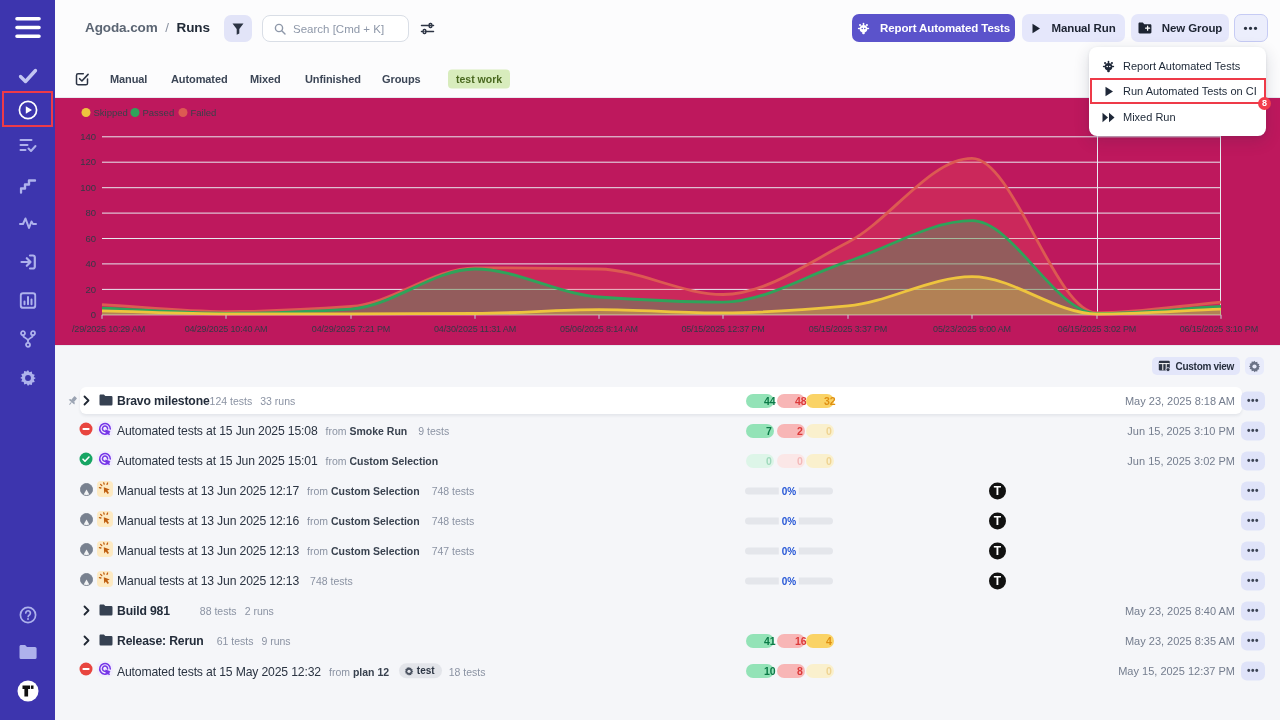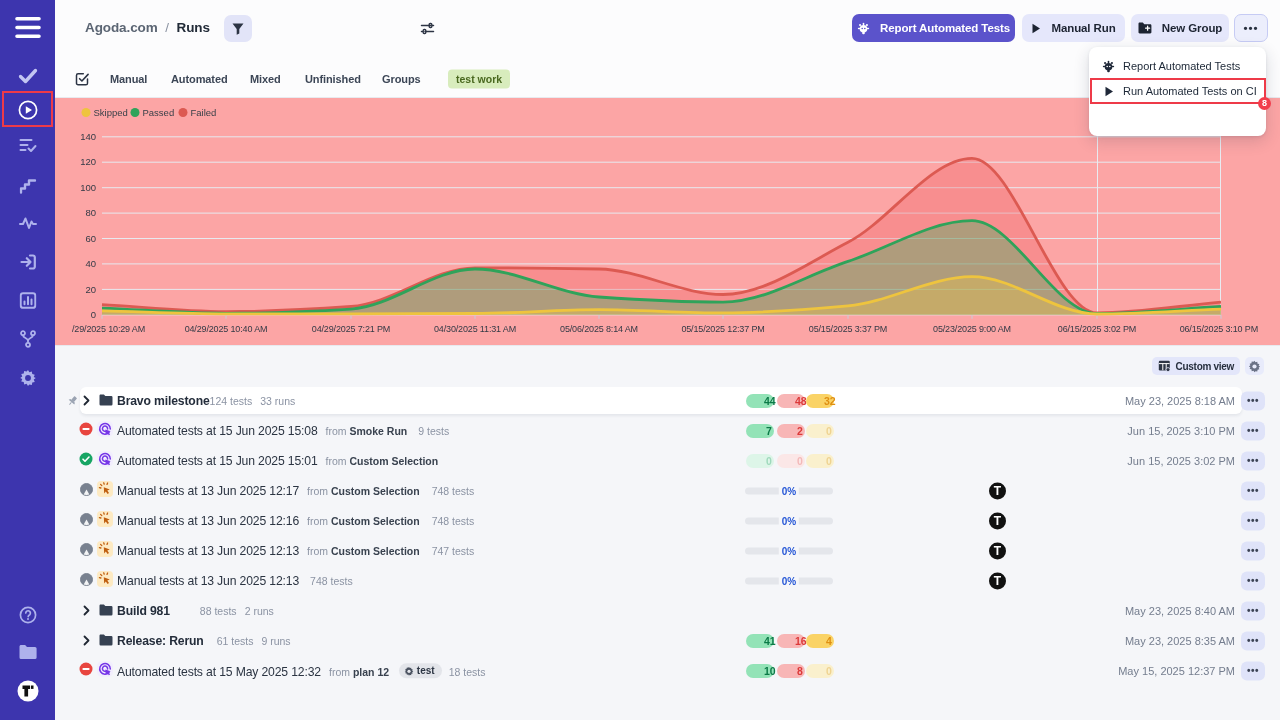--- a/index.html
+++ b/index.html
@@ -29,21 +29,21 @@
 .btn-dots { left:1179px; width:34px; background:#eceefc; border:1px solid #c6cbf4; color:#2a3240; font-weight:bold; letter-spacing:1px; }
 .topbtn svg { margin-right:7px; }
 
 
 #tabs { position:absolute; left:0; top:60px; height:37px; width:1225px; }
 #tabs > * { position:absolute; top:50%; transform:translateY(-50%); }
 .tab { font-size:11px; font-weight:bold; color:#3c4656; letter-spacing:-0.1px; }
 .pill-green { background:#d8ecbd; color:#49681f; font-size:10.5px; font-weight:bold; border-radius:4px; padding:3px 8px 4px; }
 
 
-#chartsec { position:absolute; left:55px; top:98px; width:1225px; height:247px; background:#fca5a5; }
+#chartsec { position:absolute; left:55px; top:98px; width:1225px; height:247px; background:#be185d; }
 
 
 #tablesec { position:absolute; left:55px; top:345px; width:1225px; height:375px; background:#f5f6f9; border-top:1px solid #e7e9ee; }
 .cvbtn { position:absolute; right:40px; top:11px; height:18px; background:#e3e6fa; border-radius:5px; display:flex; align-items:center; padding:0 6px; font-size:10px; font-weight:bold; color:#272f3e; letter-spacing:-0.3px; }
 .cvbtn svg { margin-right:5px; }
 .cvgear { position:absolute; right:16px; top:11px; width:19px; height:18px; background:#e8ebfb; border-radius:5px; display:flex; align-items:center; justify-content:center; }
 
 .row { position:absolute; left:0; width:1225px; height:30px; }
 .row1bg { position:absolute; left:25px; top:41px; width:1162px; height:27px; background:#fff; border-radius:6px; box-shadow:0 2px 3px rgba(40,50,80,.08); }
 .title { font-size:12.2px; color:#2b3442; white-space:nowrap; letter-spacing:-0.15px; }
@@ -74,20 +74,27 @@
 </style>
 </head>
 <body>
 
 <div id="topbar">
   <div class="crumb">Agoda.com <span class="sep">/</span> <span class="cur">Runs</span></div>
   <div class="filterbtn">
       <svg width="14" height="14" viewBox="0 0 14 14">
         <path d="M1.5 1.5h11L8.3 7v4.6L5.7 12.8V7L1.5 1.5z" fill="#2c3444"></path>
       </svg>
+    </div>
+  <div class="searchbox">
+      <svg width="12" height="12" viewBox="0 0 12 12">
+        <circle cx="5" cy="5" r="3.6" fill="none" stroke="#8e98a9" stroke-width="1.4"></circle>
+        <path d="M8 8l3 3" stroke="#8e98a9" stroke-width="1.4" stroke-linecap="round"></path>
+      </svg>
+      <span>Search [Cmd + K]</span>
     </div>
   <div class="slidericon"><svg width="15" height="15" viewBox="0 0 15 15">
         <g stroke="#2c3444" stroke-width="1.5" stroke-linecap="round">
           <path d="M1.5 4.5h9M13.5 4.5h-1M1.5 10.5h1M5 10.5h8.5"></path>
         </g>
         <rect x="9.2" y="2.5" width="2.6" height="4" rx="1" fill="none" stroke="#2c3444" stroke-width="1.4"></rect>
         <rect x="3.2" y="8.5" width="2.6" height="4" rx="1" fill="none" stroke="#2c3444" stroke-width="1.4"></rect>
       </svg></div>
   <div class="topbtn btn-primary"><svg width="13" height="13" viewBox="0 0 14 14">
         <g fill="#fff">
@@ -499,14 +506,20 @@
             <circle cx="5.6" cy="7" r="0.9"></circle>
             <circle cx="8.4" cy="7" r="0.9"></circle>
           </g>
         </svg>
       </span>Report Automated Tests</div>
   <div class="dd-item" style="top:31px;"><span class="ic">
         <svg width="10" height="11" viewBox="0 0 10 11">
           <path d="M1.5 0.8L9 5.5 1.5 10.2z" fill="#1f2838"></path>
         </svg>
       </span>Run Automated Tests on CI</div>
+  <div class="dd-item" style="top:57px;"><span class="ic">
+        <svg width="13" height="11" viewBox="0 0 13 11">
+          <path d="M0.5 0.8L6 5.5 0.5 10.2z" fill="#1f2838"></path>
+          <path d="M7 0.8L12.5 5.5 7 10.2z" fill="#1f2838"></path>
+        </svg>
+      </span>Mixed Run</div>
 </div>
 <div class="dd-badge">8</div>
 
 </body></html>

